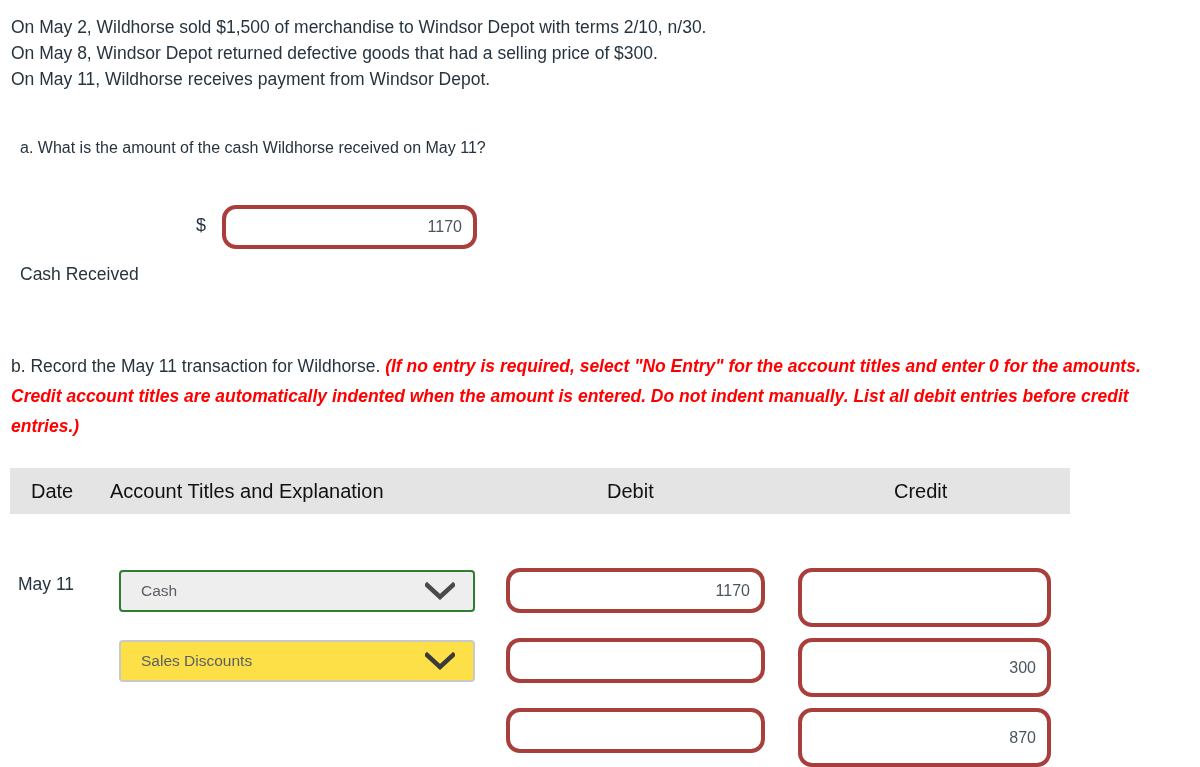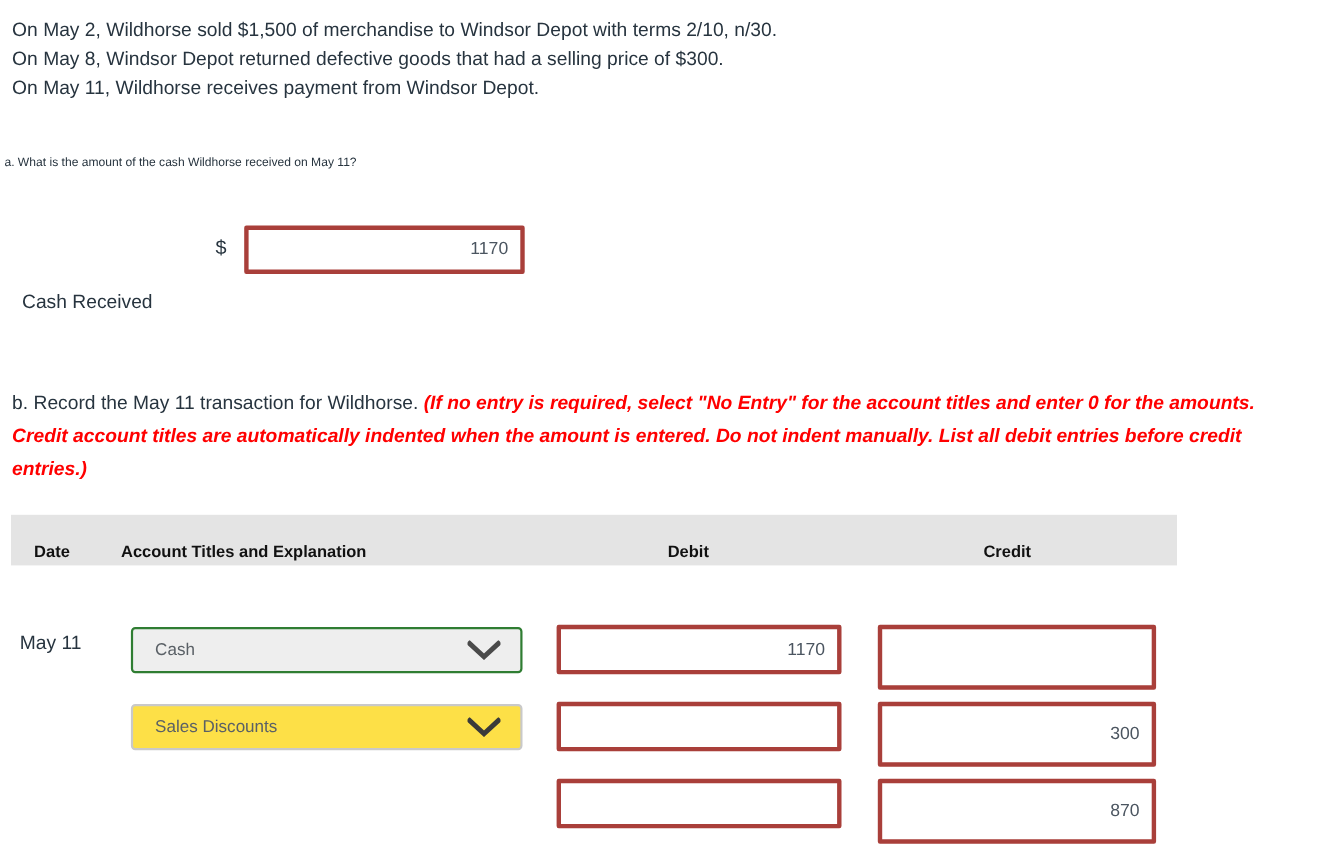--- a/index.html
+++ b/index.html
@@ -24,23 +24,23 @@
     width: 1170px;
     font-size: 17.5px;
     line-height: 26px;
     color: #27343f;
   }
   .intro div { white-space: nowrap; }
 
   
   .q-a {
     position: absolute;
-    left: 4px;
+    left: 20px;
     top: 136px;
-    font-size: 11px;
+    font-size: 16px;
     line-height: 24px;
     color: #27343f;
     white-space: nowrap;
   }
 
   .cash-row {
     position: absolute;
     left: 0px;
     top: 205px;
     width: 500px;
@@ -59,21 +59,21 @@
     position: absolute;
     left: 196px;
     top: 10px;
     font-size: 18px;
     color: #27343f;
   }
   .amount-box {
     box-sizing: border-box;
     background: #ffffff;
     border: 4px solid #a93f3a;
-    border-radius: 2px;
+    border-radius: 14px;
     font-size: 16px;
     color: #4b5560;
     text-align: right;
     display: flex;
     align-items: center;
     justify-content: flex-end;
     padding-right: 11px;
     padding-left: 22px;
   }
   .cash-input {
@@ -104,23 +104,23 @@
   .jt-header {
     position: absolute;
     left: 10px;
     top: 468px;
     width: 1060px;
     height: 46px;
     background: #e4e4e4;
   }
   .jt-header .h {
     position: absolute;
-    top: 25px;
-    font-size: 15px;
-    font-weight: bold;
+    top: 12px;
+    font-size: 20px;
+    font-weight: normal;
     color: #111111;
     white-space: nowrap;
   }
   .h-date    { left: 21px; }
   .h-account { left: 100px; }
   .h-debit   { left: 597px; }
   .h-credit  { left: 884px; }
 
   .jt-body {
     position: absolute;

